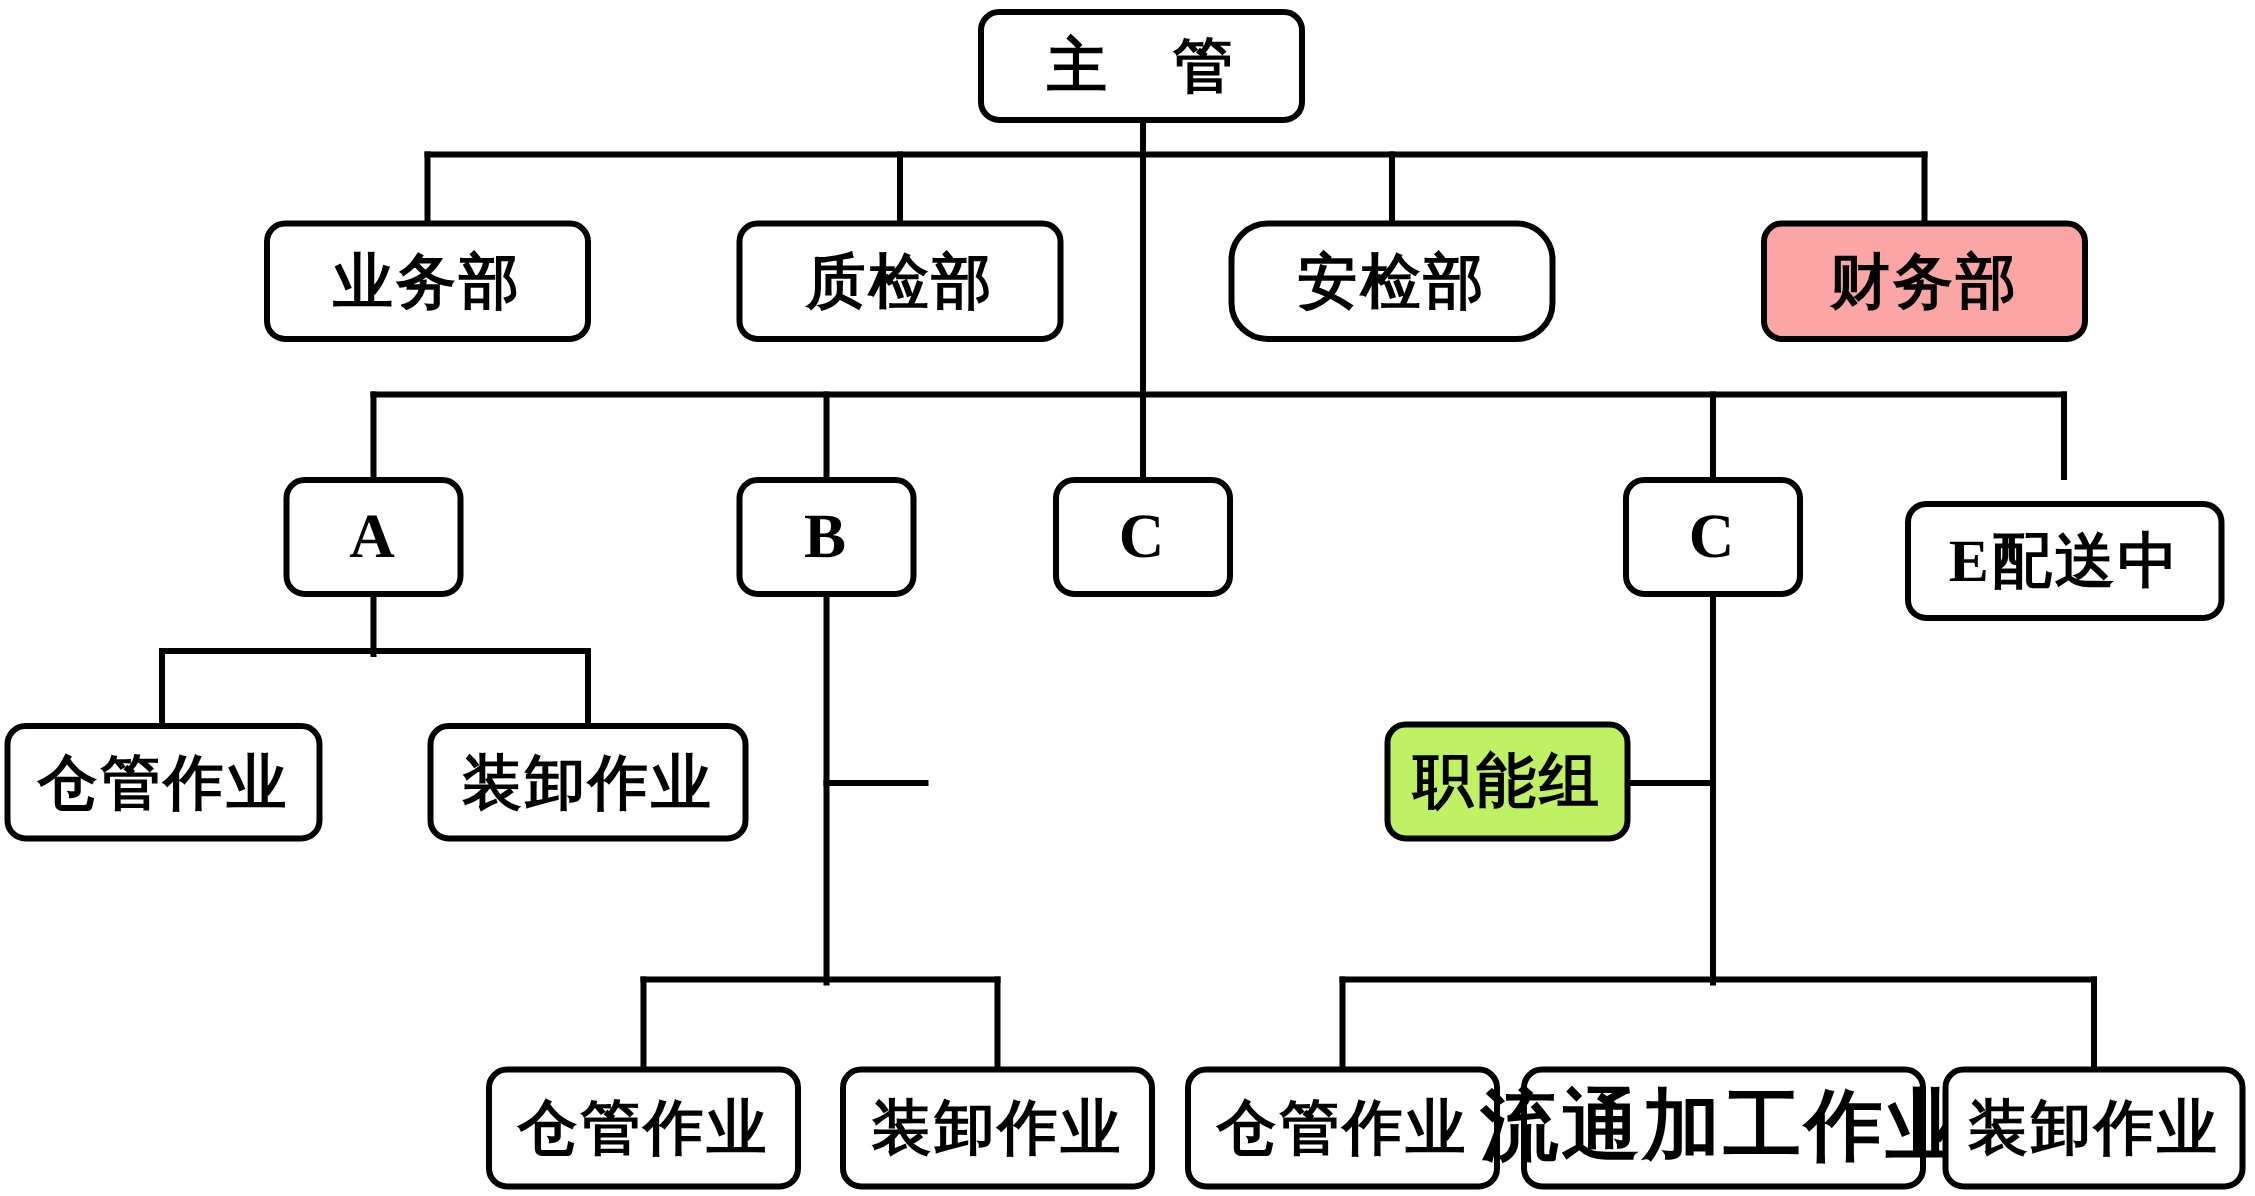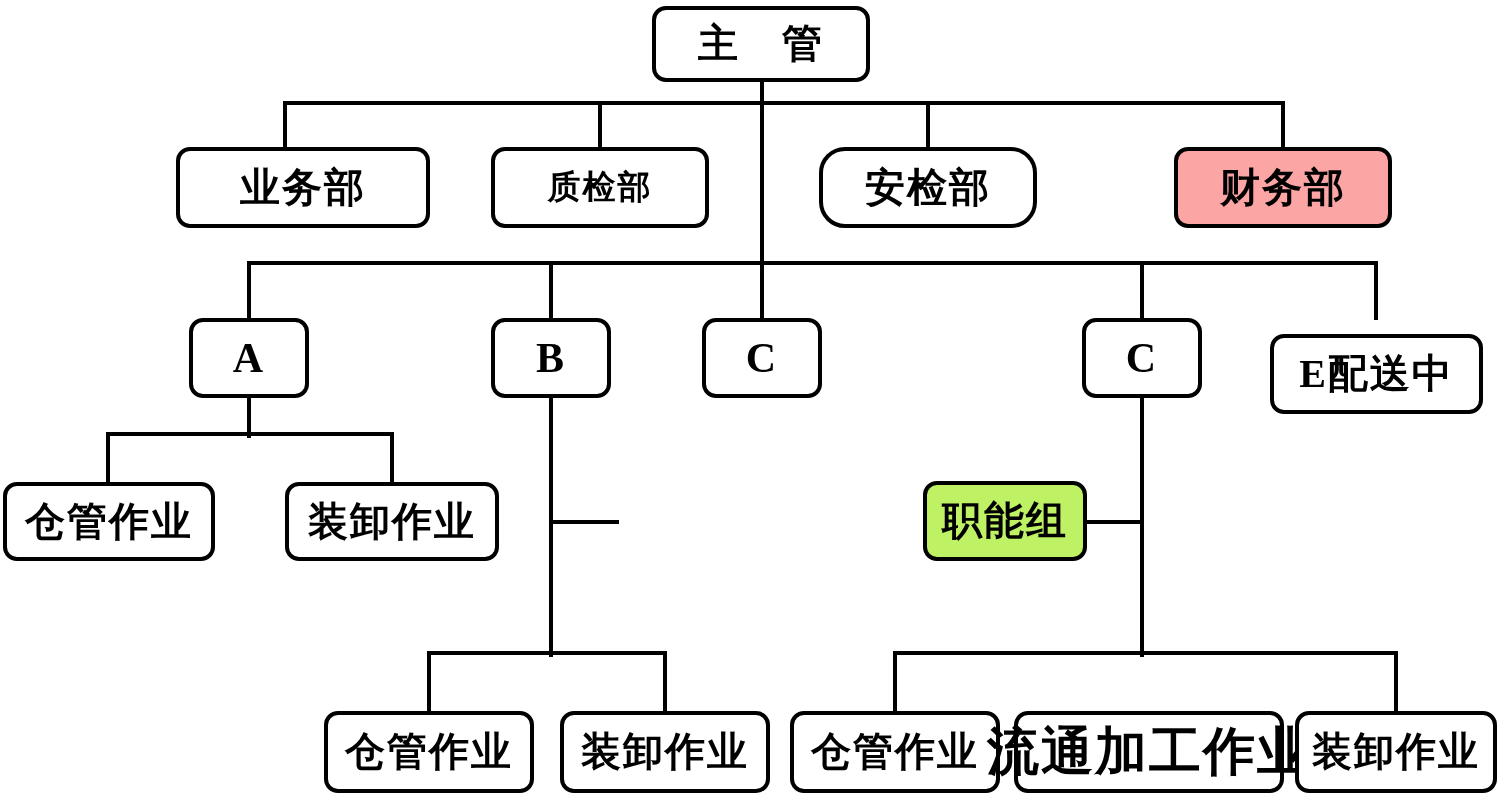--- a/index.html
+++ b/index.html
@@ -64,25 +64,25 @@
     <div class="line" style="left: 427px; top: 651px; width: 4px; height: 64px; background: rgb(0, 0, 0);"></div>
     <div class="line" style="left: 663px; top: 651px; width: 4px; height: 64px; background: rgb(0, 0, 0);"></div>
     <div class="line" style="left: 1140px; top: 396px; width: 4px; height: 261px; background: rgb(0, 0, 0);"></div>
     <div class="line" style="left: 1083px; top: 520px; width: 61px; height: 4px; background: rgb(0, 0, 0);"></div>
     <div class="line" style="left: 893px; top: 651px; width: 505px; height: 4px; background: rgb(0, 0, 0);"></div>
     <div class="line" style="left: 893px; top: 651px; width: 4px; height: 64px; background: rgb(0, 0, 0);"></div>
     <div class="line" style="left: 1394px; top: 651px; width: 4px; height: 64px; background: rgb(0, 0, 0);"></div>
     <div class="node" style="left: 652px; top: 6px; width: 218px; height: 76px; background: rgb(255, 255, 255); border-color: rgb(0, 0, 0); justify-content: center;">
       <span style="font-size: 40px;">主　管</span>
     </div>
-    <div class="node" style="left: 176px; top: 147px; width: 254px; height: 81px; background: rgb(255, 255, 255); border-color: rgb(0, 0, 0);">
+    <div class="node" style="left: 176px; top: 147px; width: 218px; height: 81px; background: rgb(255, 255, 255); border-color: rgb(0, 0, 0);">
       <span style="font-size: 40px;">业务部</span>
     </div>
     <div class="node" style="left: 491px; top: 147px; width: 218px; height: 81px; background: rgb(255, 255, 255); border-color: rgb(0, 0, 0);">
-      <span style="font-size: 33px;">质检部</span>
+      <span style="font-size: 40px;">质检部</span>
     </div>
     <div class="node" style="left: 819px; top: 147px; width: 218px; height: 81px; background: rgb(255, 255, 255); border-color: rgb(0, 0, 0); border-radius: 26px;">
       <span style="font-size: 40px;">安检部</span>
     </div>
     <div class="node" style="left: 1174px; top: 147px; width: 218px; height: 81px; background: #fca5a5; border-color: rgb(0, 0, 0);">
       <span style="font-size: 40px;">财务部</span>
     </div>
     <div class="node" style="left: 189px; top: 318px; width: 120px; height: 80px; background: rgb(255, 255, 255); border-color: rgb(0, 0, 0);">
       <span style="font-size: 42px;">A</span>
     </div>

